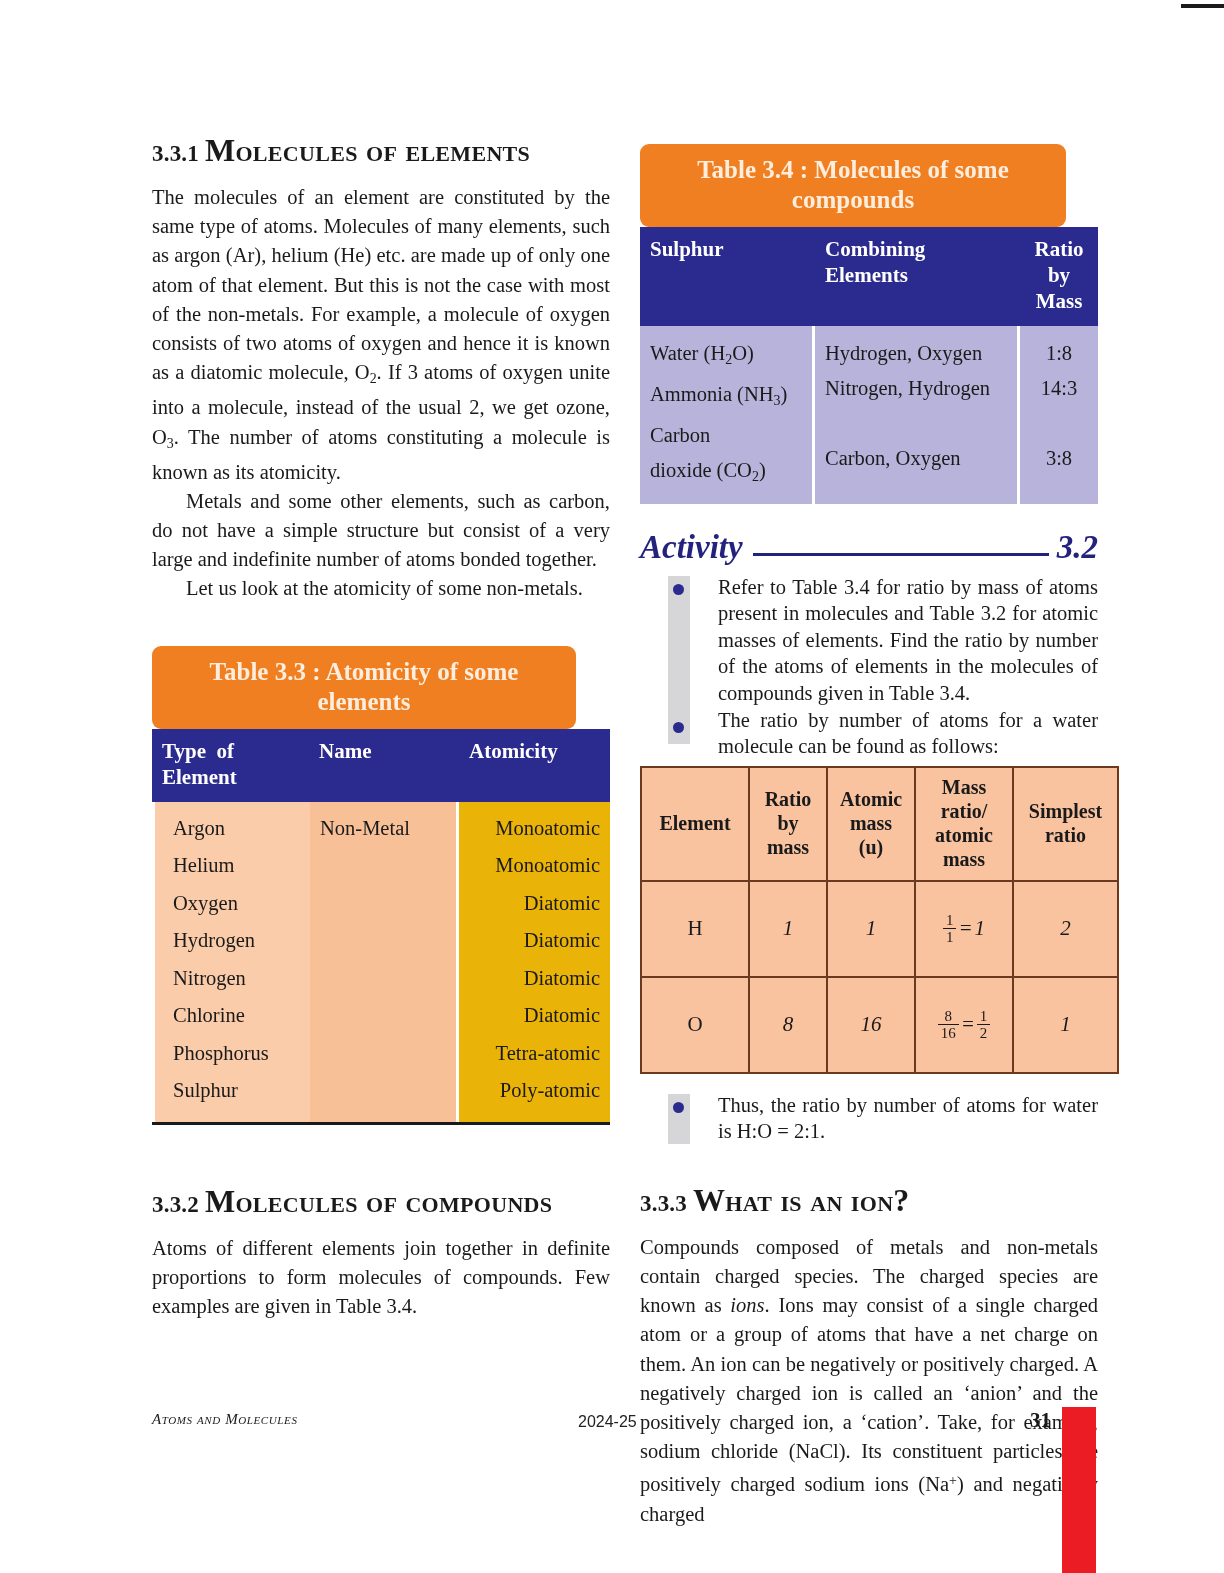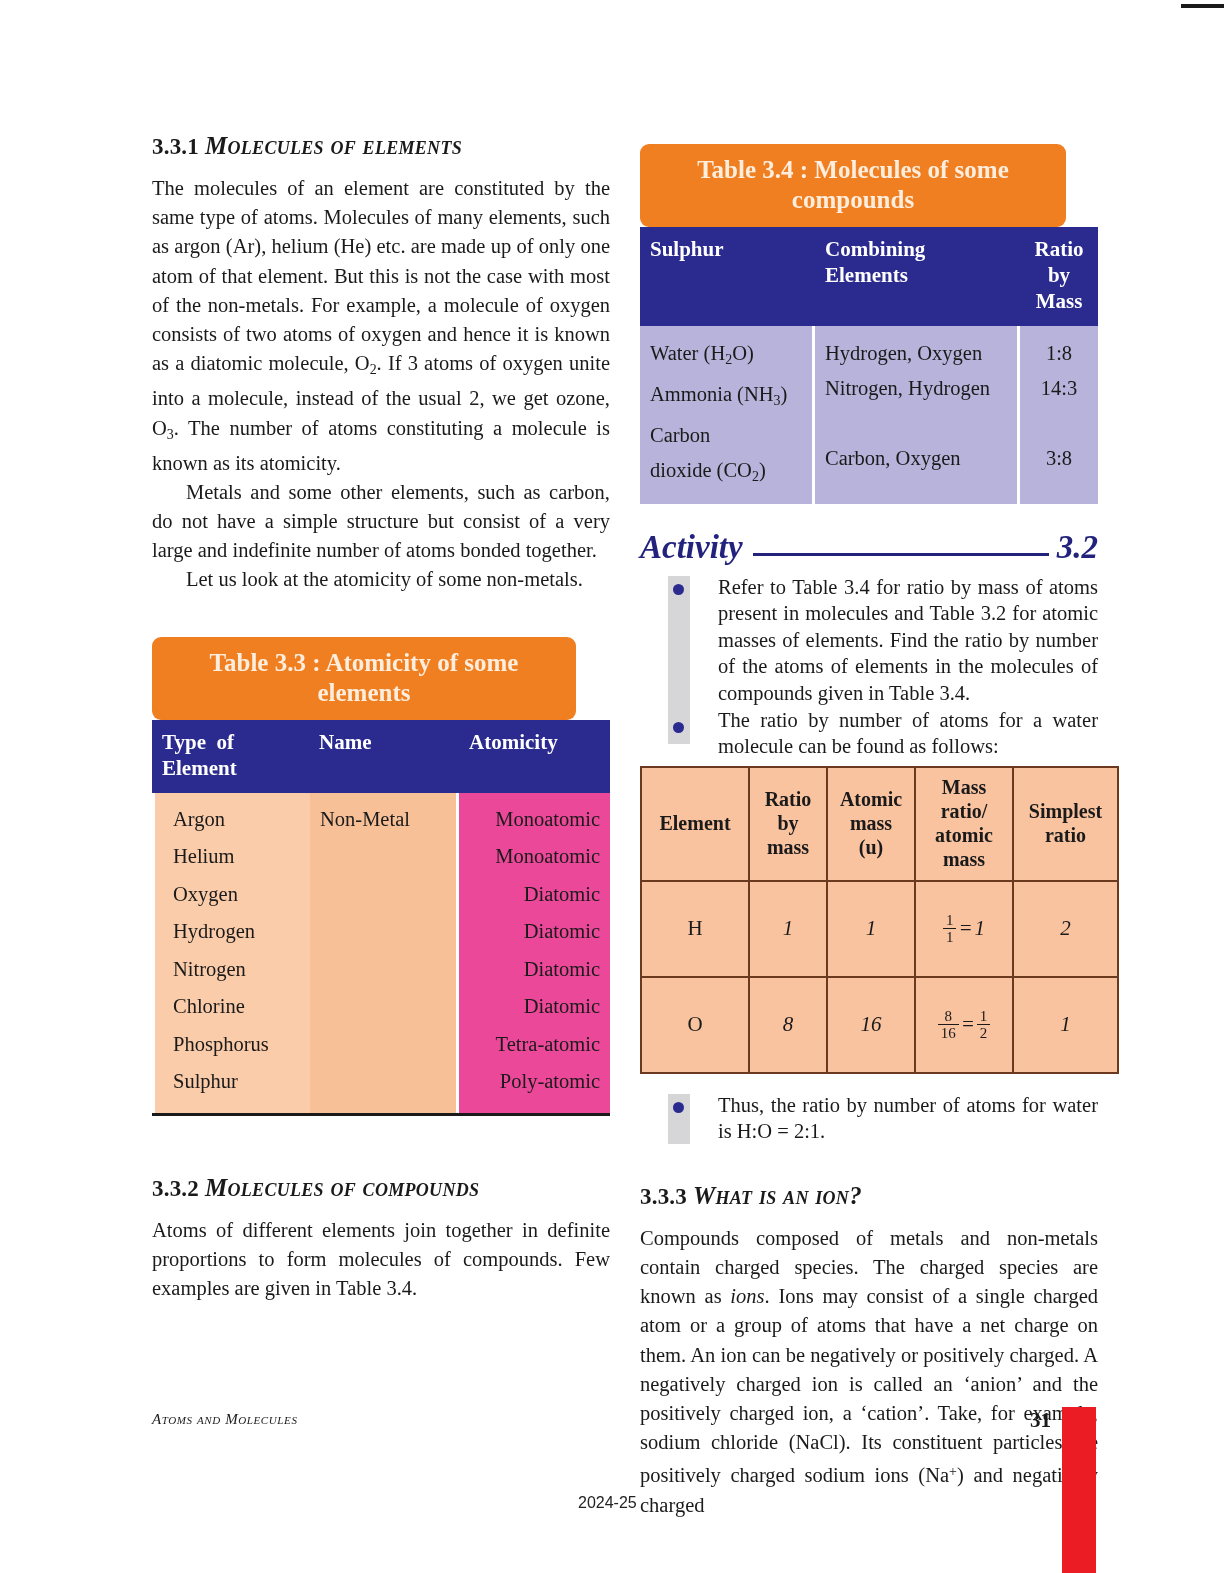--- a/index.html
+++ b/index.html
@@ -16,21 +16,21 @@
 
   
   .col-left{position:absolute;left:152px;top:132px;width:458px;}
   .col-right{position:absolute;left:640px;top:148px;width:458px;}
 
   h3.section{
     font-size:23px;font-weight:bold;margin:0 0 14px 0;letter-spacing:0.2px;
     font-family:"Liberation Serif","DejaVu Serif",serif;
   }
   h3.section .num{font-size:23px;}
-  h3.section .sc{font-variant:small-caps;font-size:25px;letter-spacing:0.3px;font-style:italic;}
+  h3.section .sc{font-variant:small-caps;font-size:32px;letter-spacing:0.3px;}
 
   p.body{
     font-size:20.5px;line-height:29.2px;margin:0 0 0 0;text-align:justify;
     text-align-last:left;
   }
   p.body.indent{text-indent:34px;}
   sub{font-size:0.68em;vertical-align:-0.28em;}
   sup{font-size:0.68em;vertical-align:0.42em;}
   i.em{font-style:italic;}
 
@@ -58,21 +58,21 @@
 
   
   #table33{width:458px;}
   #table33 .bt-title{width:396px;}
   #table33 .bt-shadow{left:12px;right:50px;}
   #table33 .hc1,#table33 .bc1{width:146px;}
   #table33 .hc2,#table33 .bc2{width:155px;margin-left:3px;}
   #table33 .hc3,#table33 .bc3{width:151px;margin-left:3px;}
   #table33 .bc1{background:#F7C097;}
   #table33 .bc2{background:#FBCCA9;}
-  #table33 .bc3{background:#ec4899;text-align:right;}
+  #table33 .bc3{background:#eab308;text-align:right;}
   #table33 .bc2 .cell,#table33 .bc3 .cell{white-space:nowrap;}
   #table33 .bc1 .cell{white-space:nowrap;}
 
   
   #table34{width:458px;}
   #table34 .bt-title{width:398px;}
   #table34 .bt-shadow{left:12px;right:48px;}
   #table34 .hc1,#table34 .bc1{width:172px;}
   #table34 .hc2,#table34 .bc2{width:202px;margin-left:3px;}
   #table34 .hc3,#table34 .bc3{width:78px;margin-left:3px;text-align:center;}
@@ -124,21 +124,21 @@
   
   .footer-left{
     position:absolute;left:152px;top:1411px;font-size:15px;
     font-style:italic;font-variant:small-caps;letter-spacing:0.6px;color:#1a1a1a;
   }
   .footer-page{
     position:absolute;left:1030px;top:1408px;font-size:21px;font-weight:bold;color:#1a1a1a;
   }
   .redbar{position:absolute;left:1062px;top:1407px;width:34px;height:166px;background:#ec1c24;}
   .year{
-    position:absolute;left:578px;top:1494px;font-size:16px;
+    position:absolute;left:578px;top:1413px;font-size:16px;
     font-family:"Liberation Sans","DejaVu Sans",sans-serif;color:#222;
   }
 </style>
 </head>
 <body>
 
 <div class="page">
 
   <div class="top-rule"></div>
 

